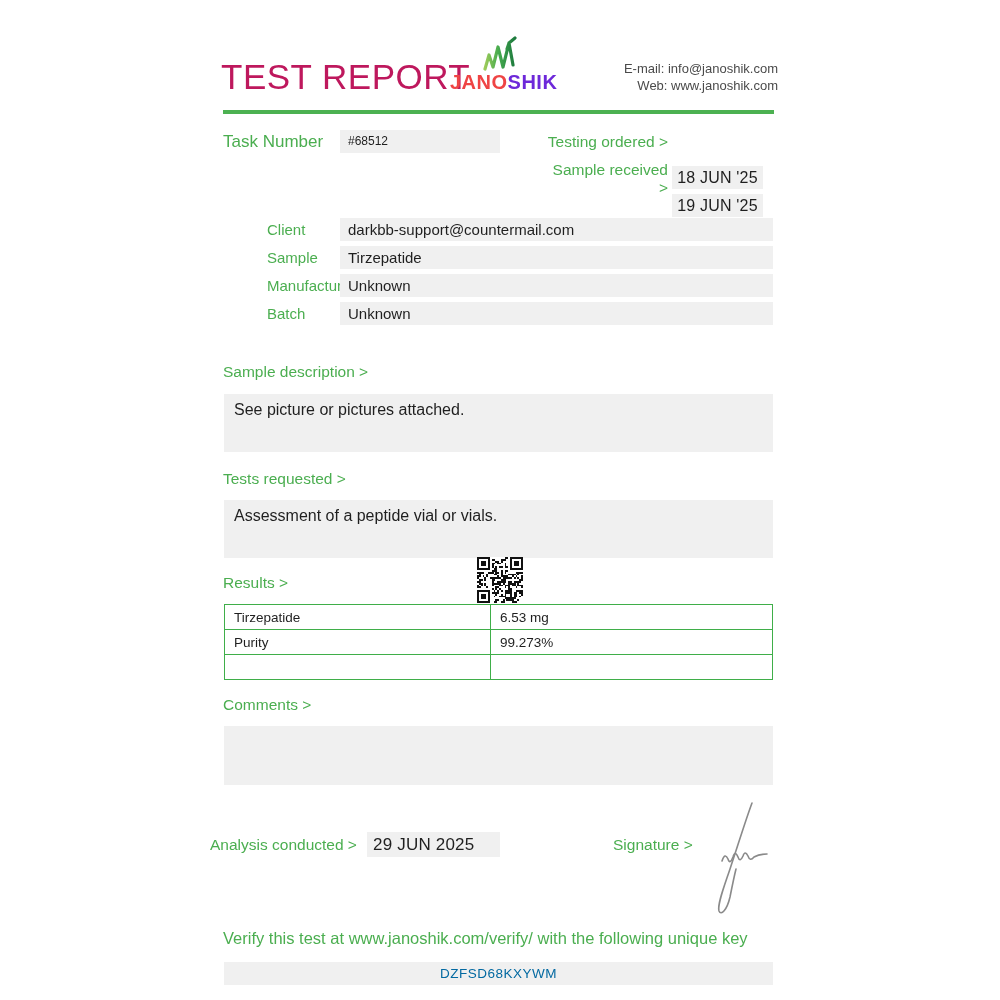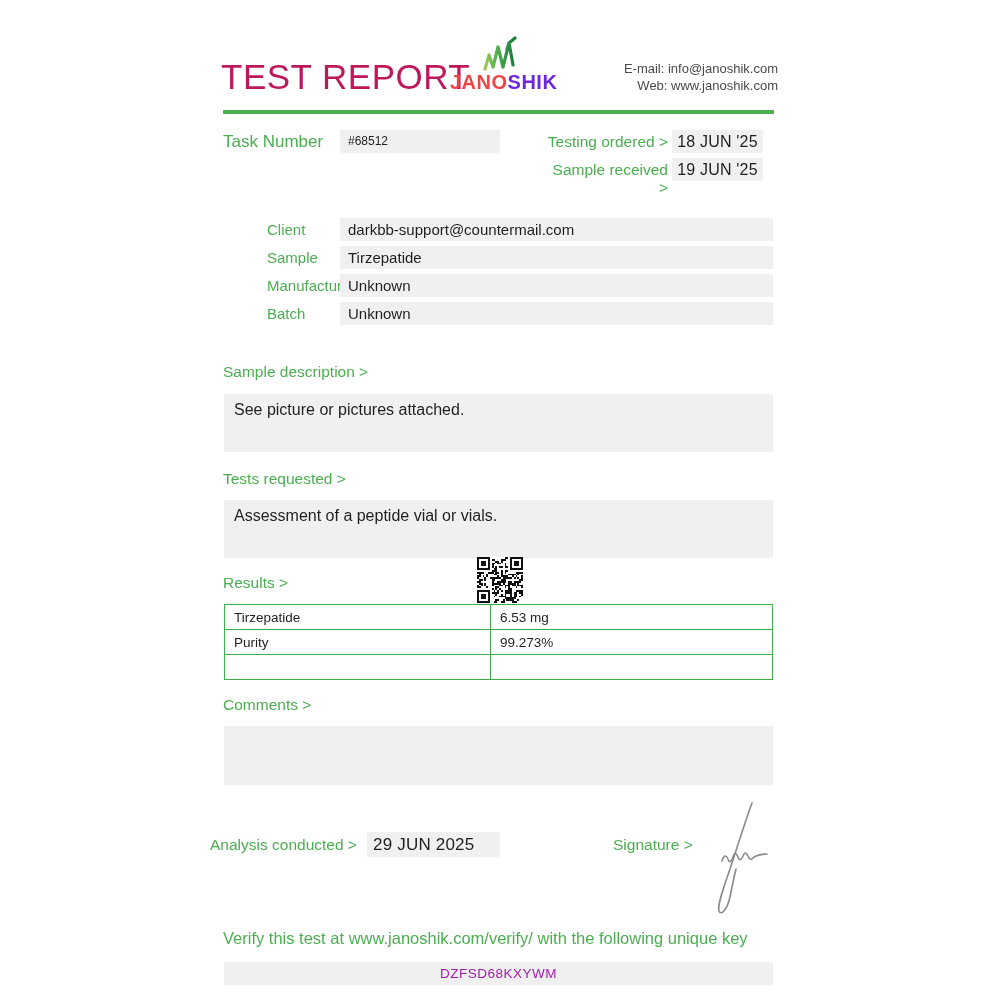--- a/index.html
+++ b/index.html
@@ -14,21 +14,21 @@
   .logo-text{left:450px;top:71px;width:100px;text-align:center;font-size:20px;font-weight:700;letter-spacing:.5px;}
   .logo-jano{color:#ef4444;}
   .logo-shik{color:#6d28d9;}
   .contact{left:556px;top:60px;width:222px;text-align:right;font-size:13px;line-height:17px;color:#4a4a4a;}
   .rule{left:223px;top:110px;width:551px;height:4px;background:#4cb151;}
 
   
   .task-label{left:223px;top:132px;font-size:17px;}
   .task-box{left:340px;top:130px;width:160px;height:23px;line-height:23px;font-size:12px;padding-left:8px;box-sizing:border-box;}
   .date-label{width:125px;text-align:right;font-size:15.5px;}
-  .date-box{left:672px;width:91px;height:23px;line-height:23px;font-size:16px;text-align:center;letter-spacing:.2px;}
+  .date-box{left:672px;width:91px;height:23px;line-height:23px;font-size:16px;text-align:center;letter-spacing:.2px;margin-top:36px;}
   .ord-label{left:543px;top:133px;}
   .ord-box{top:130px;}
   .rec-label{left:543px;top:161px;}
   .rec-box{top:158px;}
 
   
   .info-label{left:223px;font-size:15px;margin-left:44px;}
   .info-box{left:340px;width:433px;height:23px;line-height:23px;font-size:15px;padding-left:8px;box-sizing:border-box;}
 
   
@@ -40,21 +40,21 @@
   .rtable td{border:1.5px solid #3fae49;height:24px;font-size:13.5px;padding:0 0 0 9px;background:#fff;}
   .rtable .c1{width:256px;}
 
   
   .analysis-label{left:210px;top:836px;font-size:15.5px;}
   .analysis-box{left:367px;top:832px;width:133px;height:25px;line-height:25px;font-size:17px;padding-left:6px;box-sizing:border-box;letter-spacing:.2px;}
   .sig-label{left:613px;top:836px;font-size:15.5px;}
   .sig-svg{left:696px;top:797px;}
 
   .verify-line{left:223px;top:929px;width:560px;font-size:16.5px;}
-  .key-box{left:224px;top:962px;width:549px;height:23px;line-height:23px;font-size:13.5px;text-align:center;letter-spacing:.5px;color:#a21caf;}
+  .key-box{left:224px;top:962px;width:549px;height:23px;line-height:23px;font-size:13.5px;text-align:center;letter-spacing:.5px;color:#0369a1;}
 </style>
 </head>
 <body>
 
 <div class="abs report-title">TEST REPORT</div>
 
 <div class="abs logo-icon">
   <svg width="46" height="38" viewBox="0 0 46 38">
     <defs>
       <linearGradient id="lg" x1="0" y1="0" x2="1" y2="0">

